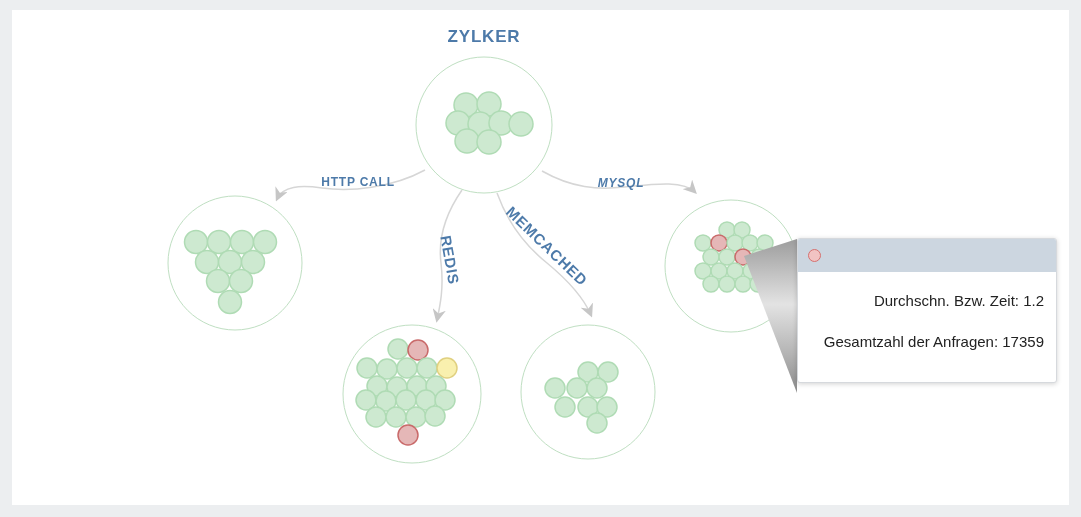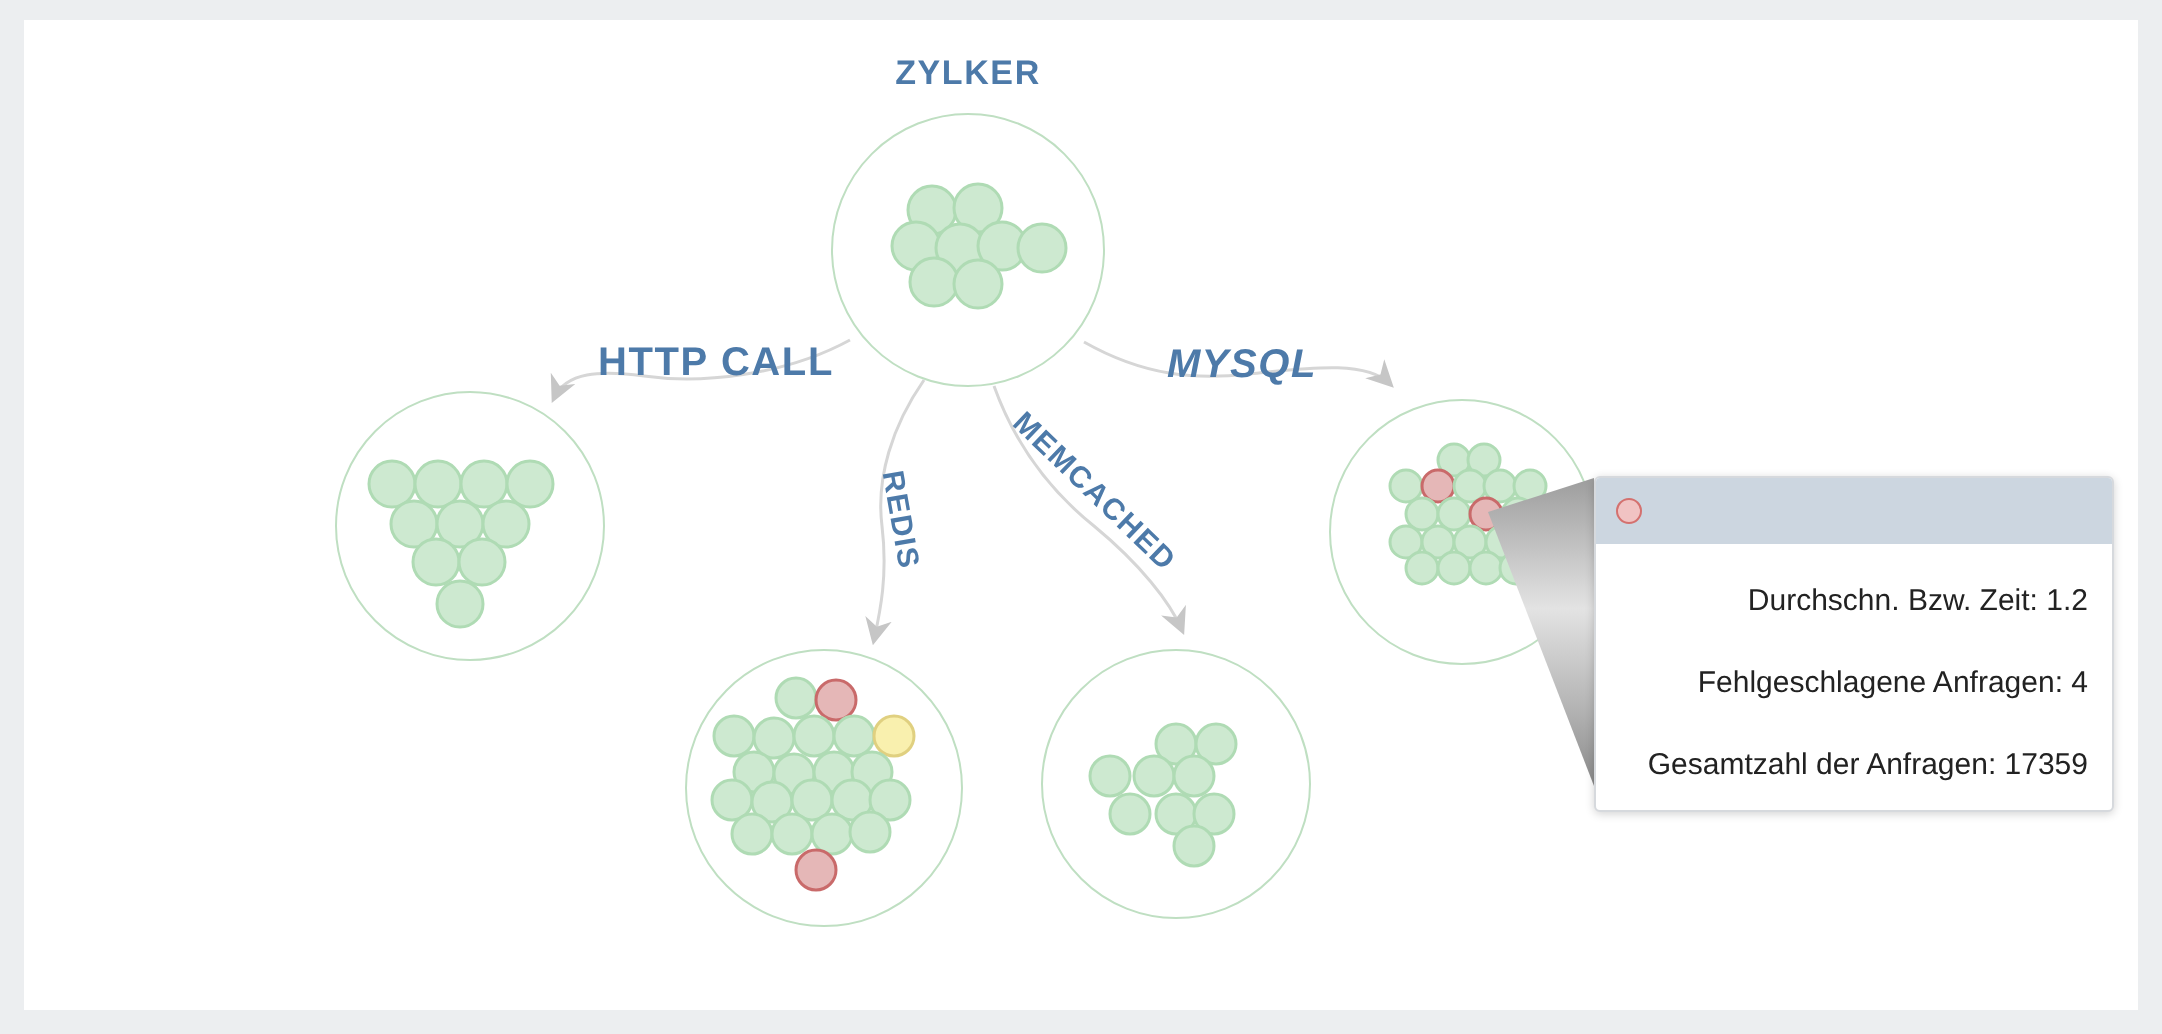--- a/index.html
+++ b/index.html
@@ -19,21 +19,21 @@
   }
   #diagram-svg { position:absolute; left:0; top:0; width:1081px; height:517px; }
 
   .node-label {
     position:absolute;
     color:#4d7aa9;
     font-weight:bold;
     letter-spacing:0.8px;
     white-space:nowrap;
     transform:translate(-50%,-50%);
-    font-size:20px;
+    font-size:12px;
   }
   .node-label.app-title { font-size:17px; }
   .node-label.rot-redis    { transform:translate(-50%,-50%) rotate(80deg);  font-size:15px; }
   .node-label.rot-memcache { transform:translate(-50%,-50%) rotate(44deg);  font-size:15px; }
 
   
   #tooltip {
     position:absolute; left:797px; top:238px; width:260px;
     background:#ffffff;
     border:1px solid #d6d9dd;
@@ -52,21 +52,21 @@
     background:#f1c3c3;
     border:1.5px solid #d4716f;
     margin-right:9px;
     flex:0 0 auto;
   }
   #tooltip .tt-title {
     font-size:19px;
     color:#1b1b1b;
     white-space:nowrap;
   }
-  #tooltip .tt-body { padding:20px 12px 14px 12px; }
+  #tooltip .tt-body { padding:20px 12px 32px 12px; }
   #tooltip .tt-line {
     font-size:15px;
     color:#222222;
     margin-bottom:24px;
     white-space:nowrap;
   }
   #tooltip .tt-line:last-child { margin-bottom:0; }
 </style>
 </head>
 <body>
@@ -189,17 +189,16 @@
   <div class="node-label" style="left:621px; top:183px;font-style:italic;">MYSQL</div>
   <div class="node-label rot-redis" style="left:450px; top:260px;">REDIS</div>
   <div class="node-label rot-memcache" style="left:547px; top:246px;">MEMCACHED</div>
 
   <div id="tooltip">
     <div class="tt-header">
       <span class="tt-status-dot"></span>
     </div>
     <div class="tt-body">
       <div class="tt-line">Durchschn. Bzw. Zeit: 1.2</div>
-      <div class="tt-line">Fehlgeschlagene Anfragen: 4</div>
       <div class="tt-line">Gesamtzahl der Anfragen: 17359</div>
     </div>
   </div>
 </div>
 
 </body></html>

